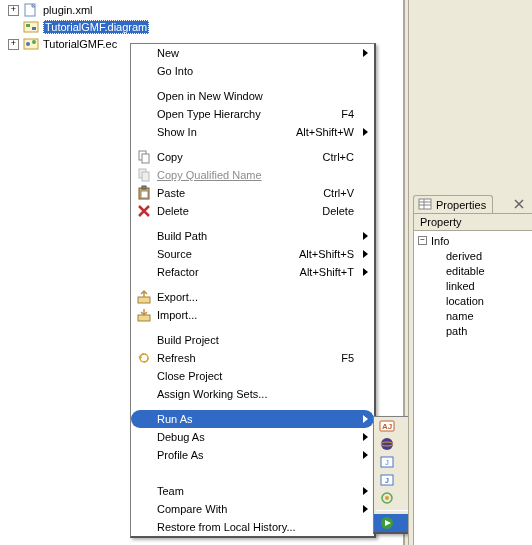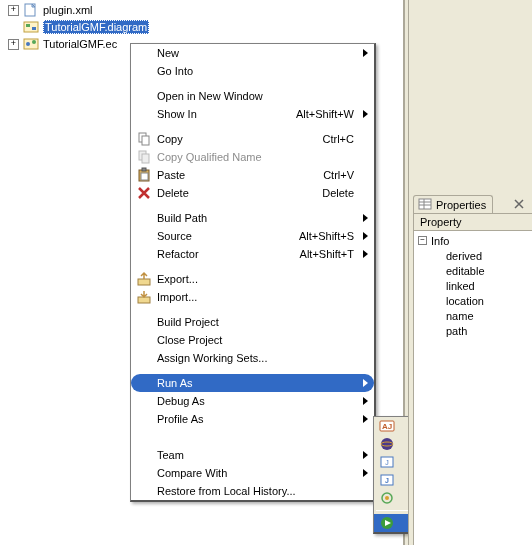--- a/index.html
+++ b/index.html
@@ -98,21 +98,21 @@
     border-top: 4px solid transparent;
     border-bottom: 4px solid transparent;
     border-left: 5px solid #000;
   }
   .ctx .row.highlight {
     background: #316ac5;
     color: #fff;
     border-radius: 9px;
   }
   .ctx .row.highlight .arrow { border-left-color: #fff; }
-  .ctx .row.disabled .label { color: #8d8d8d; }
+  .ctx .row.disabled .label { color: #8d8d8d; text-decoration: underline; }
 
   
   .submenu {
     position: absolute;
     left: 373px;
     top: 416px;
     width: 157px;
     background: #ece9d8;
     border: 1px solid #808080;
     border-right: 2px solid #555;
@@ -262,20 +262,25 @@
     <span class="ico-slot"></span>
     <span class="label">Go Into</span>
   </div>
   <div class="sep"></div>
   <div class="row">
     <span class="ico-slot"></span>
     <span class="label">Open in New Window</span>
   </div>
   <div class="row">
     <span class="ico-slot"></span>
+    <span class="label">Open Type Hierarchy</span>
+    <span class="accel">F4</span>
+  </div>
+  <div class="row">
+    <span class="ico-slot"></span>
     <span class="label">Show In</span>
     <span class="accel">Alt+Shift+W</span>
     <span class="arrow"></span>
   </div>
   <div class="sep"></div>
   <div class="row">
     <span class="ico-slot">
       <svg width="16" height="16">
           <rect x="3" y="2" width="7" height="9" fill="#fff" stroke="#888"></rect>
           <rect x="6" y="5" width="7" height="9" fill="#fff" stroke="#888"></rect>
@@ -347,20 +352,31 @@
           <rect x="2" y="8" width="12" height="6" fill="#f0d890" stroke="#a08040"></rect>
           <path d="M8 2 L8 8 M5 5 L8 8 L11 5" fill="none" stroke="#c09040" stroke-width="1.5"></path>
         </svg>
     </span>
     <span class="label">Import...</span>
   </div>
   <div class="sep"></div>
   <div class="row">
     <span class="ico-slot"></span>
     <span class="label">Build Project</span>
+  </div>
+  <div class="row">
+    <span class="ico-slot">
+      <svg width="16" height="16">
+          <path d="M4 8 A4 4 0 1 1 8 12" fill="none" stroke="#d8a030" stroke-width="1.5"></path>
+          <path d="M3 6 L4 8 L6 7" fill="none" stroke="#d8a030"></path>
+          <path d="M12 8 A4 4 0 1 1 8 4" fill="none" stroke="#d8a030" stroke-width="1.5"></path>
+        </svg>
+    </span>
+    <span class="label">Refresh</span>
+    <span class="accel">F5</span>
   </div>
   <div class="row">
     <span class="ico-slot"></span>
     <span class="label">Close Project</span>
   </div>
   <div class="row">
     <span class="ico-slot"></span>
     <span class="label">Assign Working Sets...</span>
   </div>
   <div class="sep"></div>

